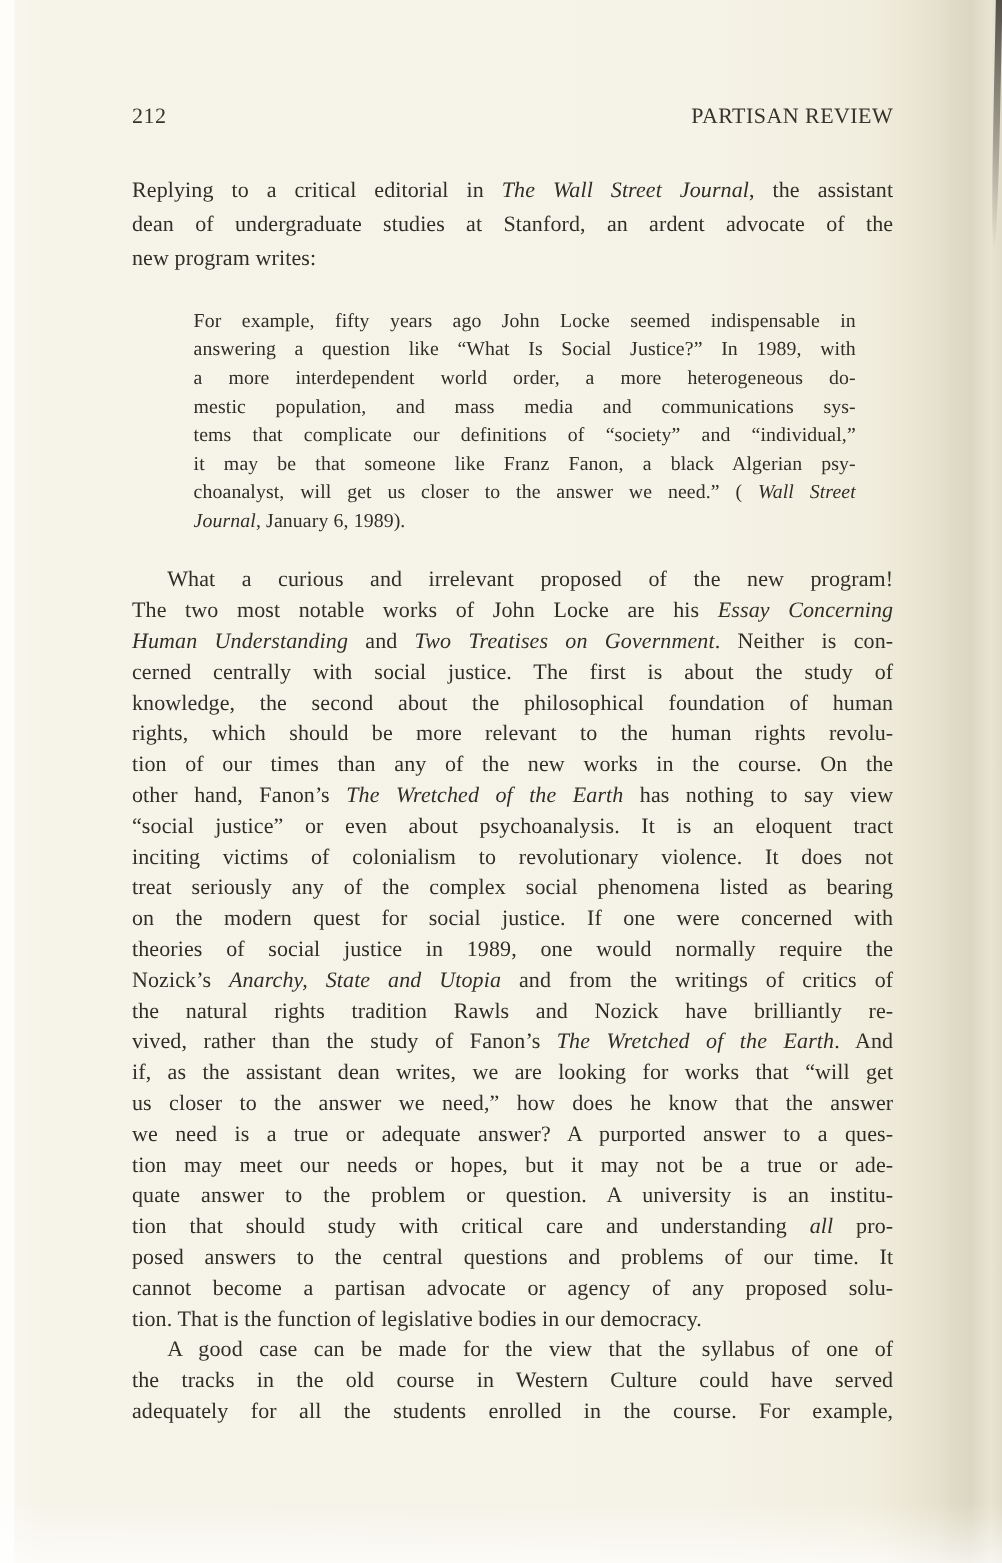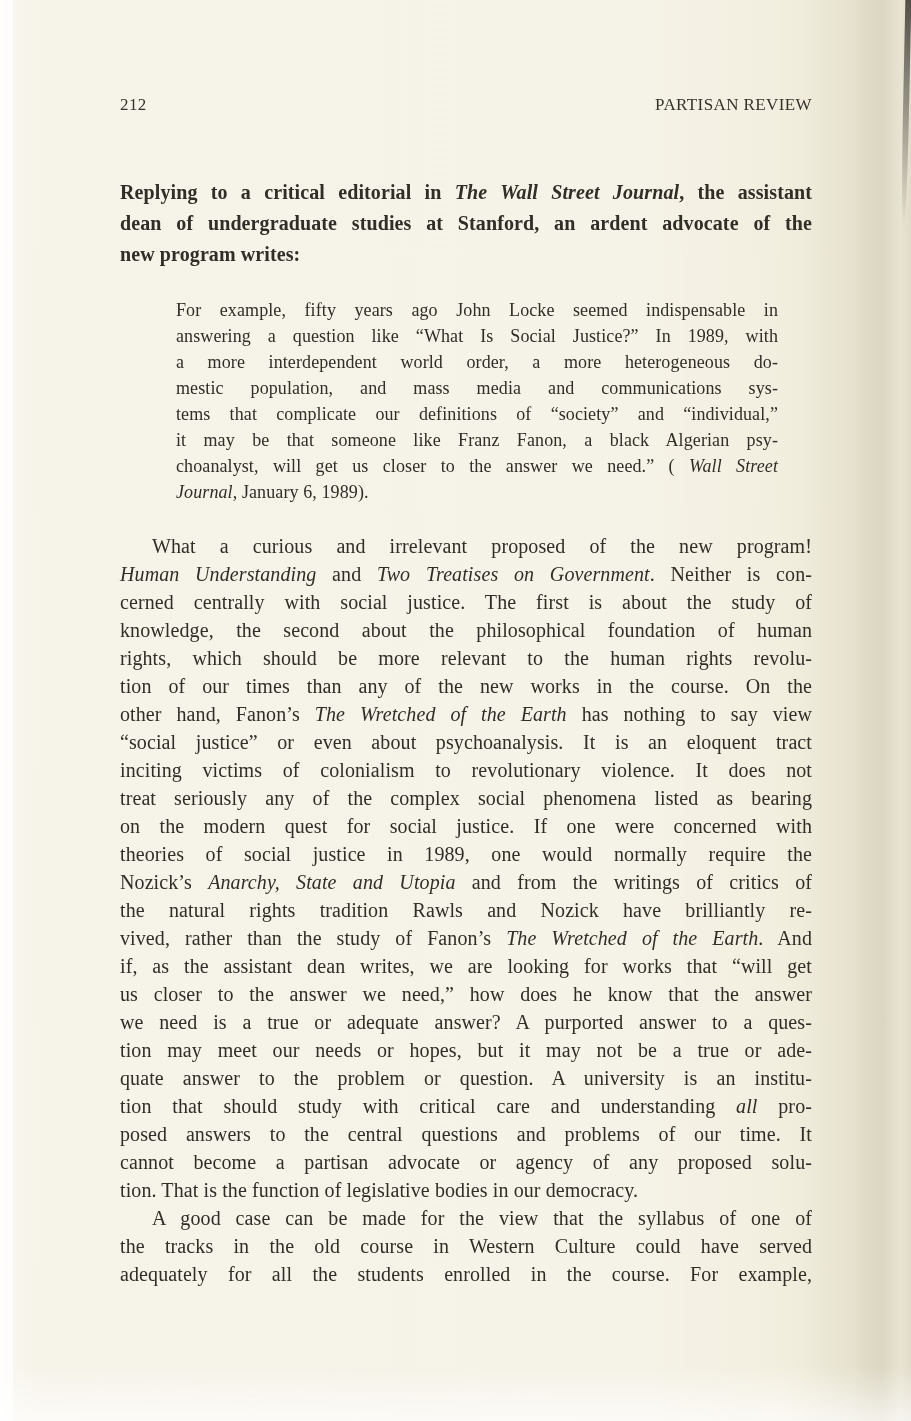--- a/index.html
+++ b/index.html
@@ -36,24 +36,24 @@
   .edge-bottom-fade {
     position: absolute; left: 0; right: 0; bottom: 0; height: 55px;
     background: linear-gradient(to bottom, rgba(255,255,255,0), rgba(255,255,255,0.65));
   }
 
   .content {
     position: absolute; left: 120px; top: 95px; width: 692px;
   }
   .running-head {
     display: flex; justify-content: space-between; align-items: baseline;
-    font-size: 17px; letter-spacing: 0.4px; color: #36332c;
+    font-size: 20px; letter-spacing: 0.4px; color: #36332c;
   }
   .para { font-size: 20px; letter-spacing: 0.1px; }
-  .para-lead { margin-top: 62px; line-height: 31px; font-weight: bold; }
+  .para-lead { margin-top: 40px; line-height: 31px; }
   .quote {
     margin: 27px 34px 0 56px;
     font-size: 18px; line-height: 26px;
   }
   .para-main { margin-top: 27px; line-height: 28px; }
   .para-close { margin-top: 0; line-height: 28px; }
 
   .line { text-align: justify; text-align-last: justify; white-space: normal; }
   .line.last { text-align-last: left; }
   .line.indent { text-indent: 32px; }
@@ -83,20 +83,21 @@
         <div class="line"><span>answering a question like “What Is Social Justice?” In 1989, with</span></div>
         <div class="line"><span>a more interdependent world order, a more heterogeneous do-</span></div>
         <div class="line"><span>mestic population, and mass media and communications sys-</span></div>
         <div class="line"><span>tems that complicate our definitions of “society” and “individual,”</span></div>
         <div class="line"><span>it may be that someone like Franz Fanon, a black Algerian psy-</span></div>
         <div class="line"><span>choanalyst, will get us closer to the answer we need.” ( </span><i>Wall Street</i></div>
         <div class="line last"><i>Journal</i><span>, January 6, 1989).</span></div>
       </div>
     <div class="para para-main">
         <div class="line indent"><span>What a curious and irrelevant proposed of the new program!</span></div>
+        <div class="line"><span>The two most notable works of John Locke are his </span><i>Essay Concerning</i></div>
         <div class="line"><i>Human Understanding</i><span> and </span><i>Two Treatises on Government</i><span>. Neither is con-</span></div>
         <div class="line"><span>cerned centrally with social justice. The first is about the study of</span></div>
         <div class="line"><span>knowledge, the second about the philosophical foundation of human</span></div>
         <div class="line"><span>rights, which should be more relevant to the human rights revolu-</span></div>
         <div class="line"><span>tion of our times than any of the new works in the course. On the</span></div>
         <div class="line"><span>other hand, Fanon’s </span><i>The Wretched of the Earth</i><span> has nothing to say view</span></div>
         <div class="line"><span>“social justice” or even about psychoanalysis. It is an eloquent tract</span></div>
         <div class="line"><span>inciting victims of colonialism to revolutionary violence. It does not</span></div>
         <div class="line"><span>treat seriously any of the complex social phenomena listed as bearing</span></div>
         <div class="line"><span>on the modern quest for social justice. If one were concerned with</span></div>

